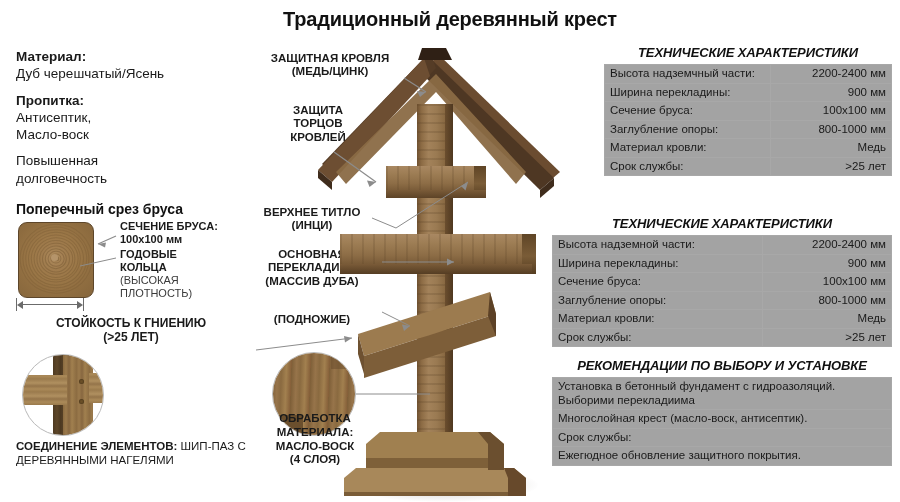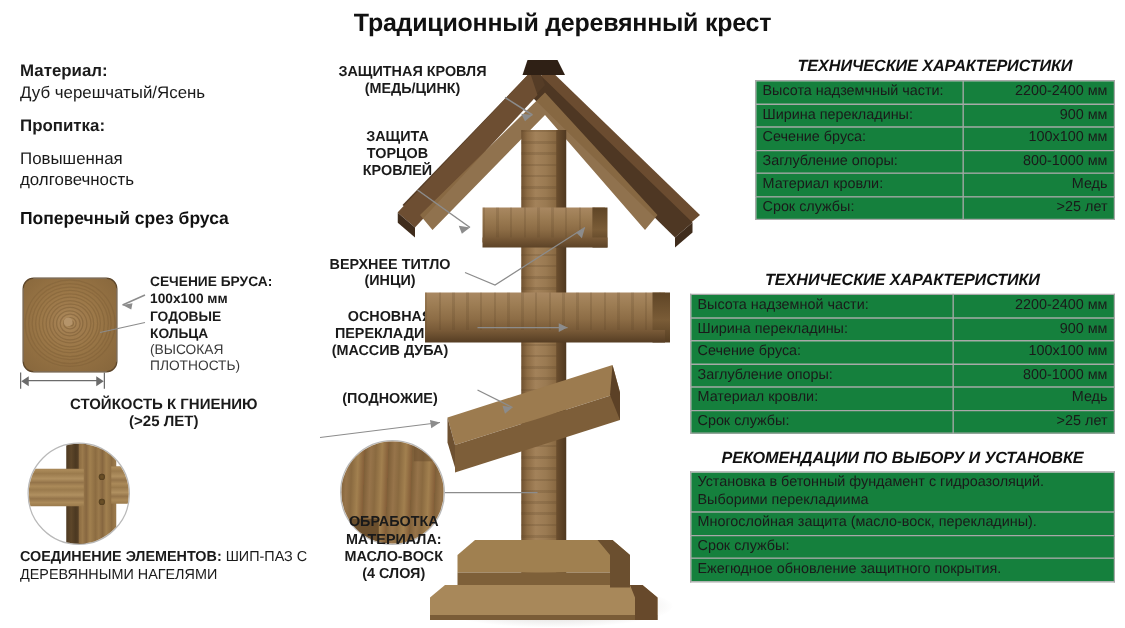--- a/index.html
+++ b/index.html
@@ -153,21 +153,21 @@
 
   
   .panel { position: absolute; }
   .panel-title {
     font-size: 13px; font-weight: bold; text-align: center; color: #111;
     margin-bottom: 4px; letter-spacing: -0.1px; font-style: italic;
   }
   table.spec { width: 100%; border-collapse: collapse; table-layout: fixed; }
   table.spec td {
     border: 1px solid #a8a8a8;
-    background: #15803d;
+    background: #a3a3a3;
     font-size: 11.5px;
     padding: 2px 5px;
     line-height: 1.18;
     vertical-align: top;
   }
   table.spec td.v { text-align: right; white-space: nowrap; }
   table.spec td.full { }
 
   .p1 { left: 604px; top: 45px; width: 288px; }
   .p1 td.k { width: 58%; }
@@ -184,20 +184,22 @@
 
   <div class="left-col">
 
     <div class="kv-block">
       <div class="kv-label">Материал:</div>
       <div class="kv-value">Дуб черешчатый/Ясень</div>
     </div>
 
     <div class="kv-block">
       <div class="kv-label">Пропитка:</div>
+      <div class="kv-value ml" style="white-space:pre-line">Антисептик,
+Масло-воск</div>
     </div>
 
     <div class="plain-note" style="white-space:pre-line">Повышенная
 долговечность</div>
 
     <div class="sec-title">Поперечный срез бруса</div>
   </div>
 
   <div class="xsec-wrap">
     <div class="xsec">
@@ -437,21 +439,21 @@
   </div>
 
   <div class="panel p3">
     <div class="panel-title">РЕКОМЕНДАЦИИ ПО ВЫБОРУ И УСТАНОВКЕ</div>
     <table class="spec">
         <tbody id="p3-body">
           <tr>
             <td class="full">Установка в бетонный фундамент с гидроазоляций. Выборими перекладиима</td>
           </tr>
           <tr>
-            <td class="full">Многослойная защита (масло-воск, перекладины).</td>
+            <td class="full">Многослойная крест (масло-воск, антисептик).</td>
           </tr>
           <tr>
             <td class="full">Срок службы:</td>
           </tr>
           <tr>
             <td class="full">Ежегюдное обновление защитного покрытия.</td>
           </tr>
         </tbody>
       </table>
   </div>

